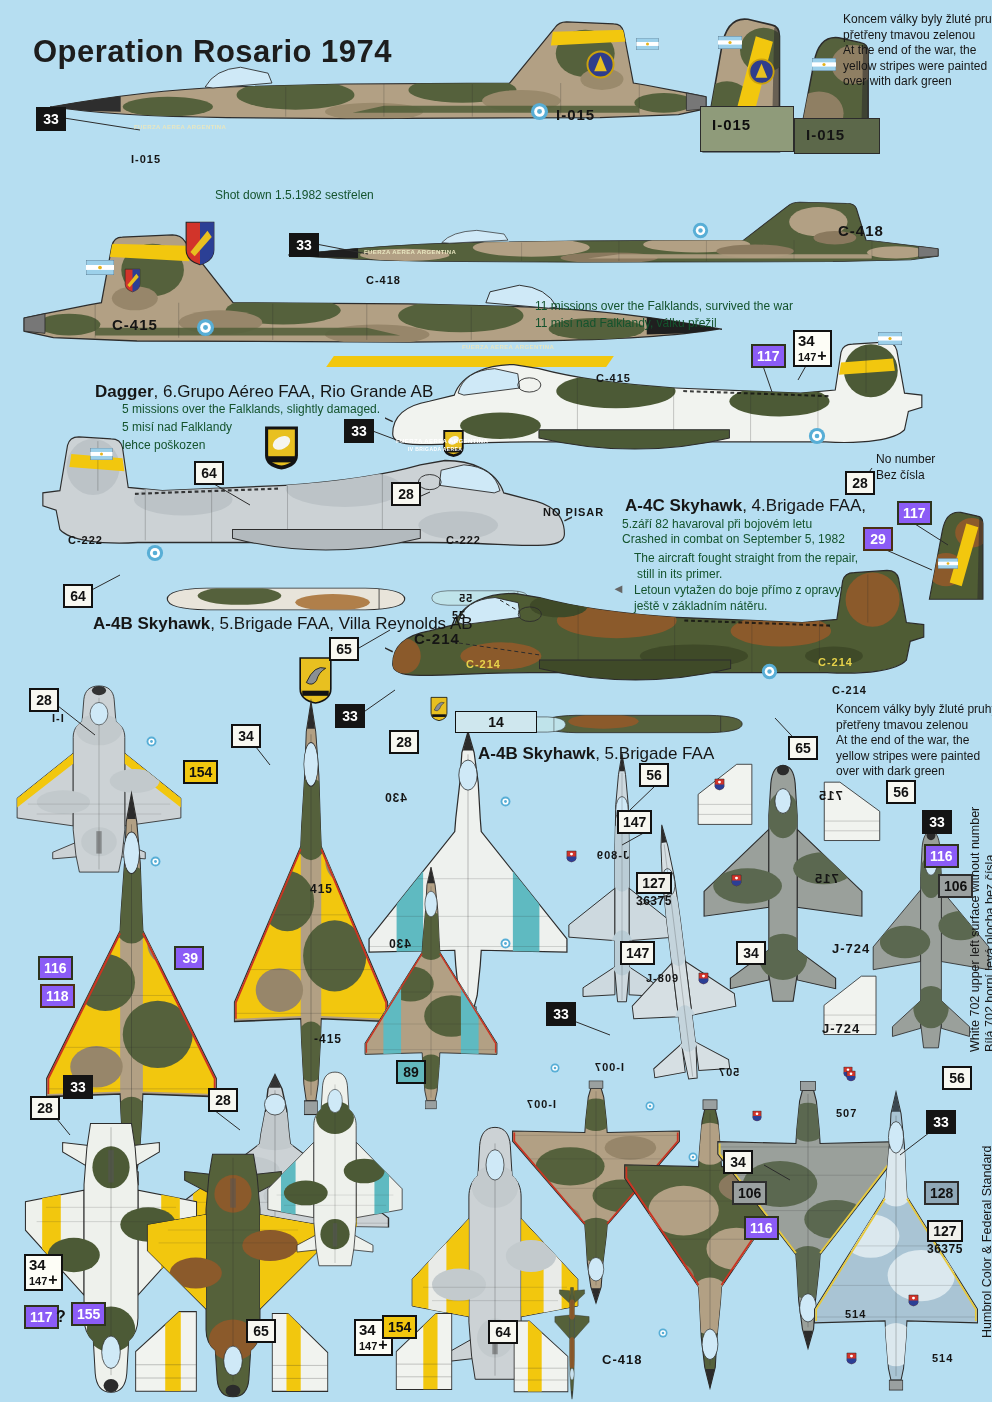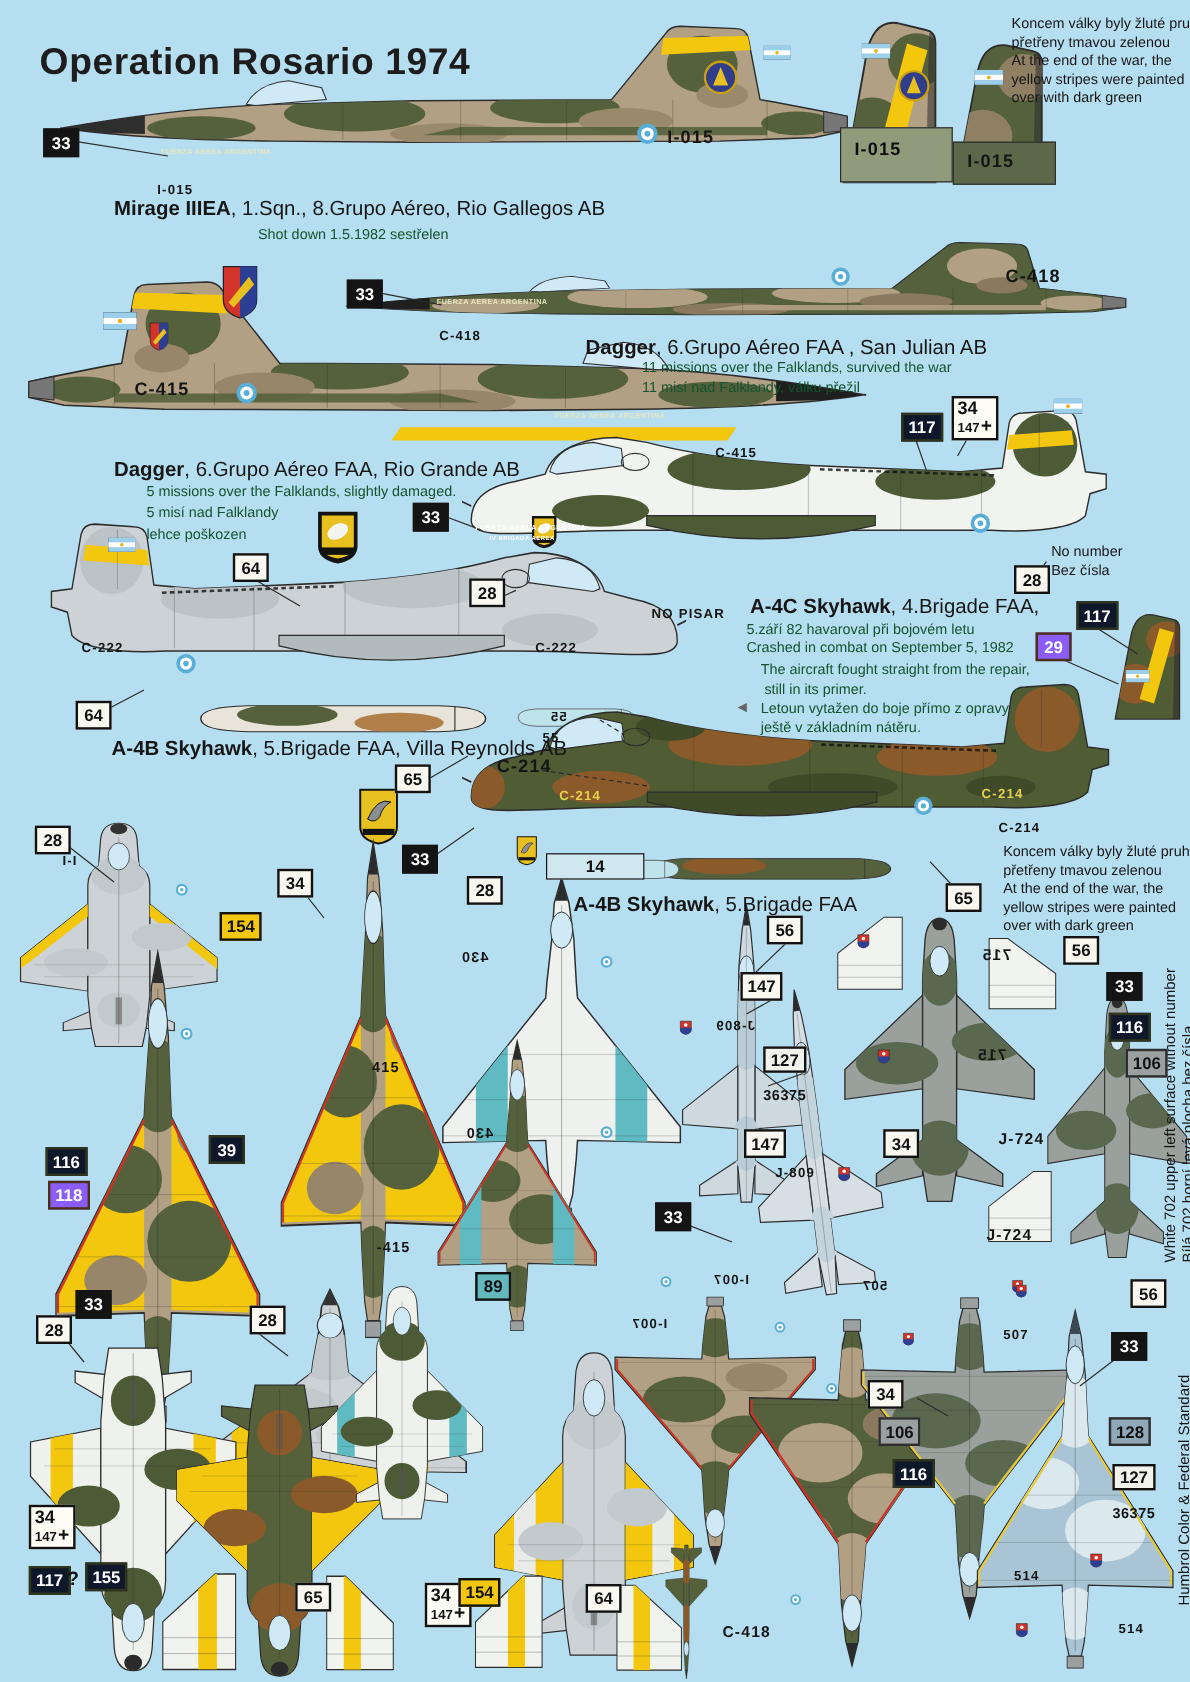--- a/index.html
+++ b/index.html
@@ -12,35 +12,35 @@
   .sub{position:absolute;font-size:12px;white-space:nowrap;color:#14532d;}
   .note{position:absolute;font-size:12px;line-height:15.5px;white-space:nowrap;color:#161616;}
   .tiny{font-size:9px;}
   .code{position:absolute;font-weight:bold;font-size:11px;letter-spacing:1px;color:#151515;white-space:nowrap;}
   .codeL{font-size:15px;}
   .mir{transform:scale(-1,1);}
   .vtxt{position:absolute;font-size:12.5px;white-space:nowrap;transform:rotate(-90deg);transform-origin:0 0;color:#161616;}
   .co{position:absolute;font-weight:bold;font-size:14px;line-height:1;padding:3px 4px;
       border:2px solid #111;background:#f8f8f1;color:#111;text-align:center;min-width:18px;}
   .co.k{background:#141414;color:#fff;border-color:#141414;}
-  .co.ol{background:#0f172a;color:#fff;border-color:#2e341d;}
+  .co.ol{background:#8b5cf6;color:#fff;border-color:#2e341d;text-align:right;}
   .co.br{background:#8b5cf6;color:#fff;border-color:#4b3014;}
   .co.gy{background:#9aa0a0;color:#111;border-color:#2e2e2e;}
   .co.yw{background:#f2c70e;color:#111;}
   .co.tl{background:#62b8bd;color:#111;}
   .co.bgy{background:#8fa8b8;color:#111;border-color:#2e2e2e;}
   .co.wide{min-width:72px;}
   .combo{position:absolute;background:#fdfdf6;border:2px solid #111;color:#111;padding:1px 3px;
          font-weight:bold;line-height:1;text-align:left;}
   .combo .t{font-size:15px;display:block;}
   .combo .bm{font-size:11px;display:inline-block;}
   .combo .p{font-size:16px;display:inline-block;margin-left:1px;}
   .fsbox{position:absolute;text-align:center;font-weight:bold;color:#111;}
   .fsbox .t{display:block;background:#f2f2ec;border:2px solid #111;font-size:14px;padding:1px 4px;}
-  .fsbox .bm{display:block;font-size:12px;margin-top:12px;letter-spacing:.5px;}
+  .fsbox .bm{display:block;font-size:12px;margin-top:0px;letter-spacing:.5px;}
   .q{position:absolute;font-weight:bold;font-size:16px;color:#111;}
   .ov{position:absolute;}
   .ystripe{position:absolute;background:#f2c70e;transform:skewX(-35deg);}
   svg .ln{stroke:#2c2c2c;stroke-width:1;fill:none;}
 </style>
 </head>
 <body>
 
 <div class="sheet">
 
@@ -573,24 +573,22 @@
   <div>At the end of the war, the</div>
   <div>yellow stripes were painted</div>
   <div>over  with dark green</div>
 </div>
 <div class="note" style="left:876px;top:452px">
   <div>No number</div>
   <div>Bez čísla</div>
 </div>
 <div class="code tiny" style="left:543px;top:506px">NO PISAR</div>
 
-<div class="lbl" style="left:95px;top:164px"><span class="b">Mirage IIIEA</span><span>, 1.Sqn., 8.Grupo  Aéreo, Rio Gallegos AB</span></div>
 <div class="sub" style="left:215px;top:188px">Shot down 1.5.1982  sestřelen</div>
 
-<div class="lbl" style="left:488px;top:280px"><span class="b">Dagger</span><span>, 6.Grupo Aéreo FAA , San Julian AB</span></div>
 <div class="sub" style="left:535px;top:299px">11 missions over the Falklands, survived the war</div>
 <div class="sub" style="left:535px;top:316px">11 misí nad Falklandy, válku přežil</div>
 
 <div class="lbl" style="left:95px;top:382px"><span class="b">Dagger</span><span>, 6.Grupo Aéreo FAA, Rio Grande AB</span></div>
 <div class="sub" style="left:122px;top:402px">5 missions over the Falklands, slightly damaged.</div>
 <div class="sub" style="left:122px;top:420px">5 misí nad Falklandy</div>
 <div class="sub" style="left:122px;top:438px">lehce poškozen</div>
 
 <div class="lbl" style="left:625px;top:496px"><span class="b">A-4C Skyhawk</span><span>, 4.Brigade FAA,</span></div>
 <div class="sub" style="left:622px;top:517px">5.září 82 havaroval při bojovém letu</div>

